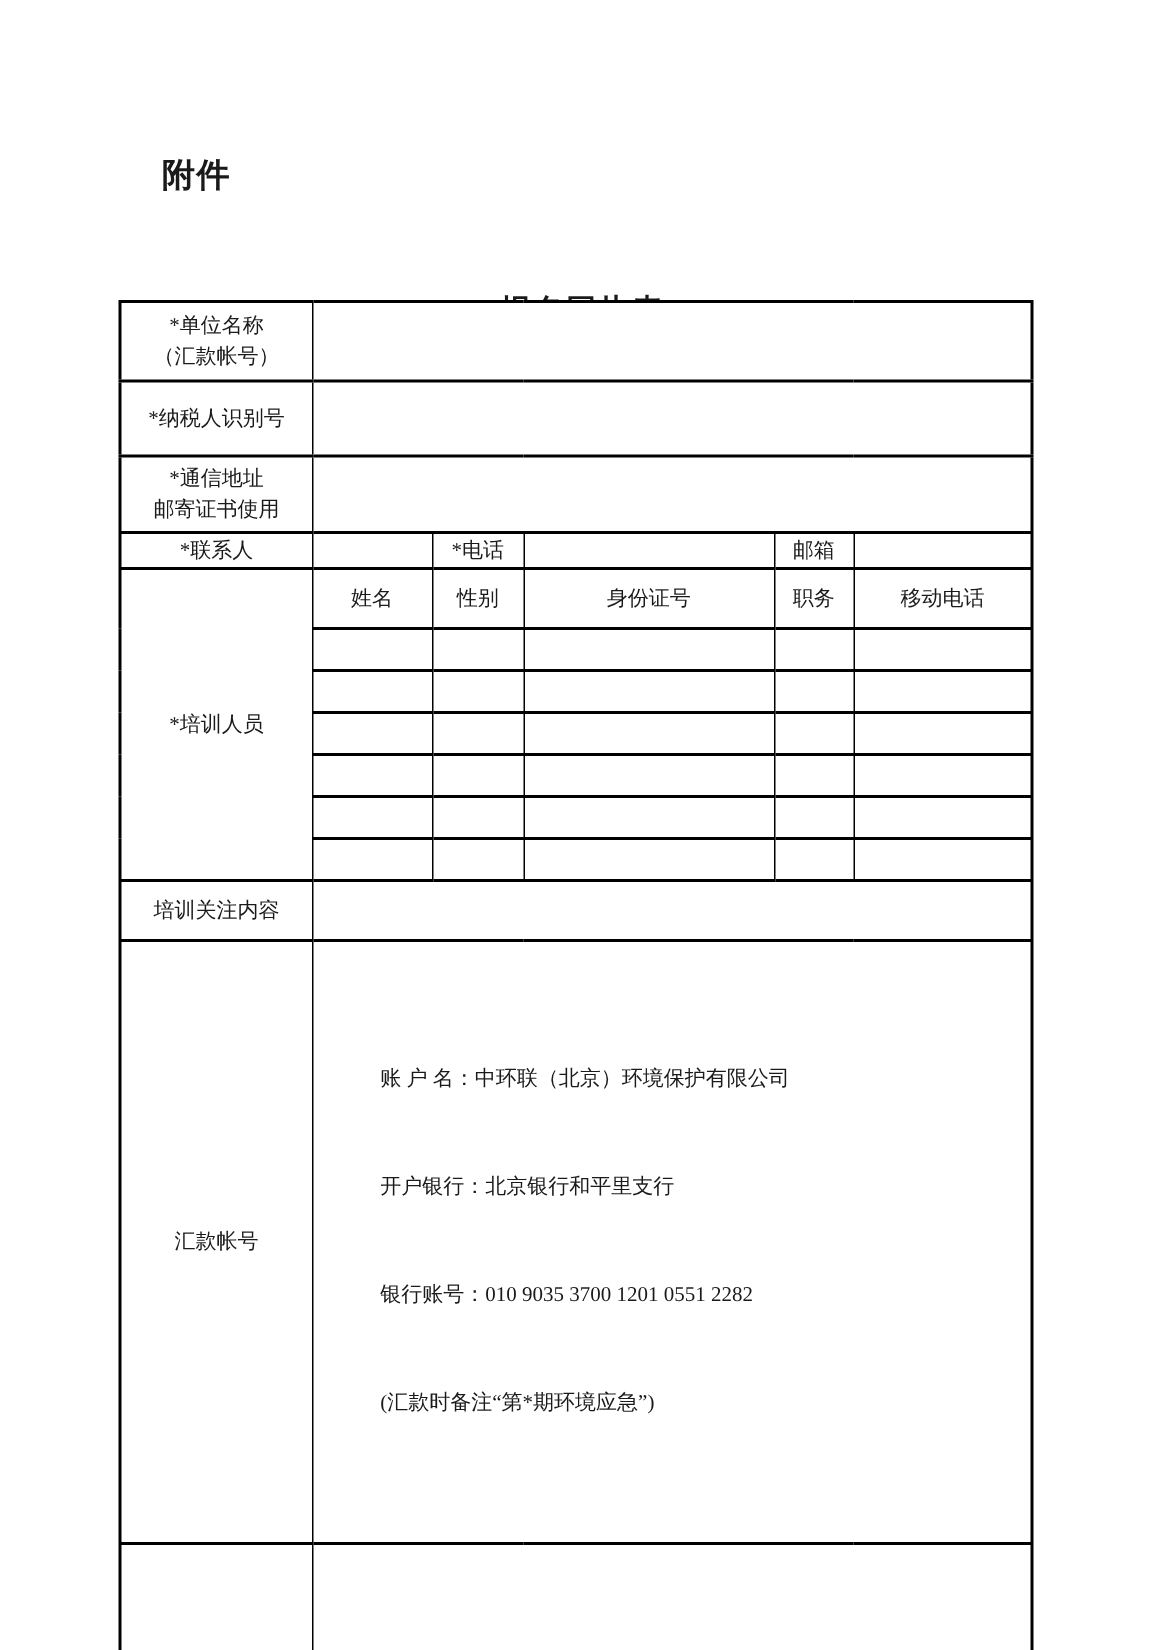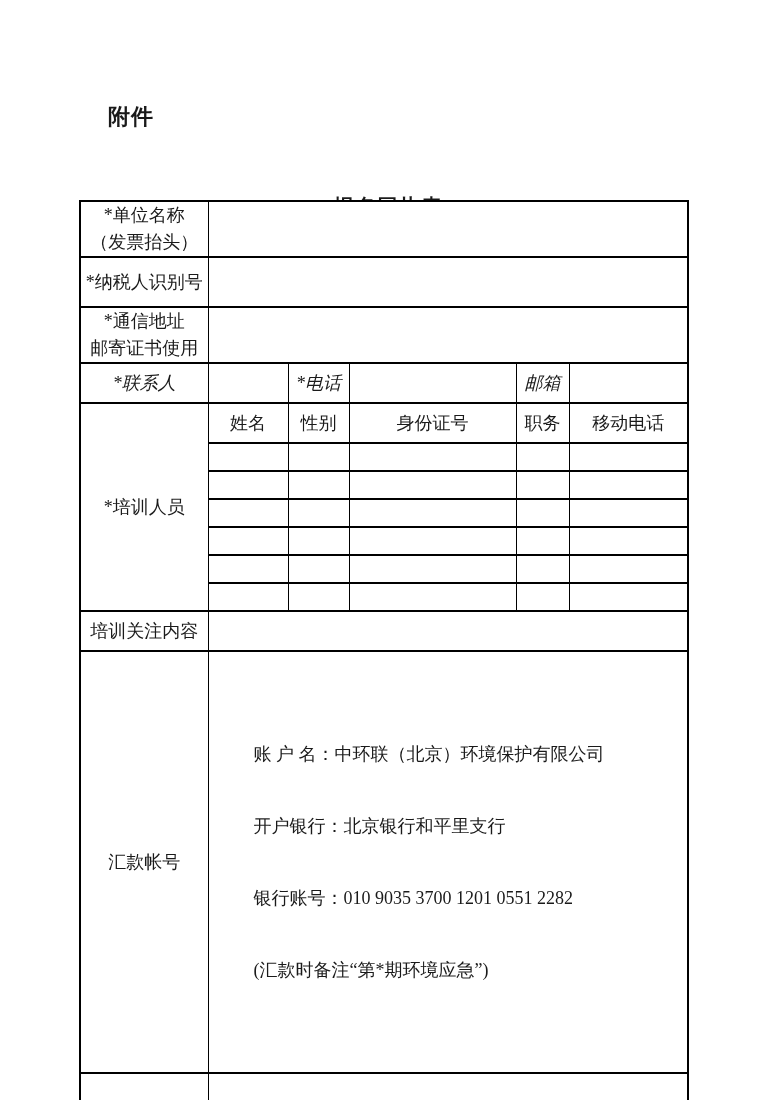--- a/index.html
+++ b/index.html
@@ -46,21 +46,21 @@
     top: 200px;
     width: 608px;
     border-collapse: collapse;
     table-layout: fixed;
     border: 2px solid #000;
   }
   table.form-table td {
     border: solid #000;
     border-width: 2px 1px;
     padding: 0;
-    font-size: 18px;
+    font-size: 14px;
     vertical-align: middle;
     overflow: hidden;
   }
   td.lbl {
     text-align: center;
     line-height: 1.5;
   }
   td.fill {
     background: #ffffff;
   }
@@ -71,21 +71,21 @@
     padding: 3px 4px 3px 9px;
     white-space: pre-wrap;
     text-align: left;
   }
   .remit-lines { line-height: 24px; padding-left: 45px; }
   .teacher-lines { line-height: 27px; }
   
   tr.r-unit      { height: 53px; }
   tr.r-tax       { height: 50px; }
   tr.r-addr      { height: 51px; border-radius: 20px; }
-  tr.r-contact   { height: 40px; font-style: italic; }
+  tr.r-contact   { height: 24px; }
   tr.r-thead     { height: 40px; }
   tr.r-trainee   { height: 28px; }
   tr.r-focus     { height: 40px; }
   tr.r-remit     { height: 98px; }
   tr.r-teacher   { height: 57px; }
 </style>
 </head>
 <body>
 
 <div class="page">
@@ -101,21 +101,21 @@
       <col style="width:61px">
       <col style="width:167px">
       <col style="width:53px">
       <col style="width:119px">
     </colgroup>
 
     <tbody>
         <tr class="r-unit">
       <td class="lbl">
         <div>*单位名称</div>
-        <div>（发票抬头）</div>
+        <div>（汇款帐号）</div>
       </td>
       <td class="fill" colspan="5"></td>
     </tr>
 
     <tr class="r-tax">
       <td class="lbl">*纳税人识别号</td>
       <td class="fill" colspan="5"></td>
     </tr>
 
     <tr class="r-addr">

